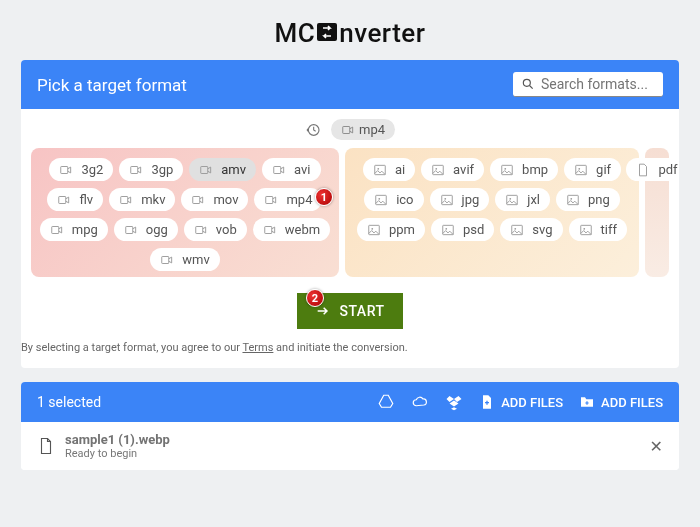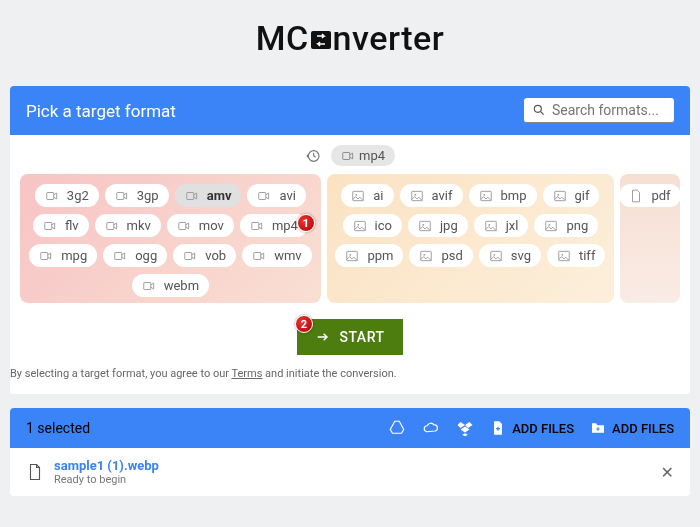--- a/index.html
+++ b/index.html
@@ -1,42 +1,42 @@
 <!DOCTYPE html>
 <html><head>
 <meta charset="utf-8">
 <style>
 *{box-sizing:border-box;margin:0;padding:0;font-family:Roboto,Arial,sans-serif}
 body{background:#eef0f2;width:700px;height:527px;overflow:hidden}
-.logo{font-size:34px;font-weight:500;text-align:center;padding:18px 0 28px;color:#111;letter-spacing:.5px}
+.logo{font-size:26px;font-weight:500;text-align:center;padding:18px 0 12px;color:#111;letter-spacing:.5px}
 .logo-icon{display:inline-flex;vertical-align:-2px}
-.panel{margin:0 10px 14px;border-radius:4px;overflow:hidden;background:#fff}
+.panel{margin:0 21px 14px;border-radius:4px;overflow:hidden;background:#fff}
 .hdr{background:#3b84f7;color:#fff;display:flex;align-items:center;justify-content:space-between;padding:12px 16px;font-size:17px}
 .search{background:#fff;border-radius:3px;padding:4px 8px;display:flex;align-items:center;gap:6px;font-size:13px;color:#555;border-bottom:1px solid #888;min-width:150px}
 .search input{border:none;outline:none;font-size:14px;width:110px;background:transparent}
 .recent{display:flex;justify-content:center;align-items:center;gap:10px;padding:10px 0 8px}
 .recent-chip{background:#e6e6e6;border-radius:13px;padding:3px 10px;font-size:13px;color:#555;display:flex;align-items:center;gap:4px}
 .cats{display:flex;gap:6px;padding:0 10px}
 .cat{border-radius:8px;padding:10px 8px 6px;display:flex;flex-wrap:wrap;gap:7px 6px;align-content:flex-start;justify-content:center}
 .cat.video{background:linear-gradient(135deg,#f7c4c4,#f9dfd3);flex:1.05}
 .cat.image{background:linear-gradient(135deg,#fbe2c3,#fcefdb);flex:1}
-.cat.doc{background:linear-gradient(#f6ded3,#f9ece4);width:60px;padding:10px 4px}
+.cat.doc{background:linear-gradient(#f6ded3,#f9ece4);width:24px;padding:10px 4px}
 .chip{background:#fff;border-radius:13px;padding:4px 10px;font-size:13px;color:#555;display:flex;align-items:center;gap:8px;cursor:pointer;white-space:nowrap}
-.chip.sel{background:#e0e0e0;font-weight:700;color:#333}
+.chip.sel{background:#e0e0e0;font-weight:400;color:#333}
 .ico{width:14px;height:14px;flex-shrink:0}
 .callout{position:absolute;width:18px;height:18px;border-radius:50%;background:radial-gradient(circle at 35% 35%,#e33,#a00);color:#fff;font-size:11px;font-weight:700;display:flex;align-items:center;justify-content:center;border:1px solid #fff;box-shadow:0 0 3px rgba(0,0,0,.4)}
 .start-row{display:flex;justify-content:center;padding:16px 0 6px;position:relative}
 .start-btn{background:#4d7c0f;color:#fff;border:none;padding:10px 18px;font-size:14px;font-weight:500;display:flex;align-items:center;gap:8px;cursor:pointer;letter-spacing:.5px}
 .terms{text-align:left;font-size:11px;color:#666;padding:6px 0 14px}
 .terms a{color:#666}
-.bar2{background:#3b84f7;color:#000000;display:flex;align-items:center;padding:11px 16px;font-size:14px;gap:16px}
+.bar2{background:#3b84f7;color:#ffffff;display:flex;align-items:center;padding:11px 16px;font-size:14px;gap:16px}
 .bar2 .sp{flex:1}
 .bar2 .act{display:flex;align-items:flex-end;gap:6px;font-weight:500;font-size:13px;cursor:pointer}
 .file-row{display:flex;align-items:center;padding:10px 16px;background:#fff;gap:10px}
-.file-row .fn{font-size:13px;font-weight:700;color:#3b82f6}
+.file-row .fn{font-size:13px;font-weight:700;color:#737373}
 .file-row .fs{font-size:11px;color:#777}
 .file-row .cx{margin-left:auto;color:#666;cursor:pointer;font-size:16px}
 .video-area{position:relative}
 </style>
 </head>
 <body>
 
 <div class="logo">
   <span>MC</span><span class="logo-icon">
       <svg width="24" height="24" viewBox="0 0 24 24">
@@ -149,28 +149,28 @@
             <rect x="3" y="6" width="12" height="12" rx="1" fill="none" stroke="#999" stroke-width="1.6"></rect>
             <path d="M15 10l5-3v10l-5-3" fill="none" stroke="#999" stroke-width="1.6"></path>
           </svg>
           <span>vob</span>
         </div>
         <div class="chip">
           <svg class="ico" viewBox="0 0 24 24">
             <rect x="3" y="6" width="12" height="12" rx="1" fill="none" stroke="#999" stroke-width="1.6"></rect>
             <path d="M15 10l5-3v10l-5-3" fill="none" stroke="#999" stroke-width="1.6"></path>
           </svg>
+          <span>webm</span>
+        </div>
+        <div class="chip">
+          <svg class="ico" viewBox="0 0 24 24">
+            <rect x="3" y="6" width="12" height="12" rx="1" fill="none" stroke="#999" stroke-width="1.6"></rect>
+            <path d="M15 10l5-3v10l-5-3" fill="none" stroke="#999" stroke-width="1.6"></path>
+          </svg>
           <span>wmv</span>
-        </div>
-        <div class="chip">
-          <svg class="ico" viewBox="0 0 24 24">
-            <rect x="3" y="6" width="12" height="12" rx="1" fill="none" stroke="#999" stroke-width="1.6"></rect>
-            <path d="M15 10l5-3v10l-5-3" fill="none" stroke="#999" stroke-width="1.6"></path>
-          </svg>
-          <span>webm</span>
         </div>
         <span class="callout" style="position: absolute; right: 6px; top: 40px;">1</span>
       </div>
     <div class="cat image" id="cat-image">
         <div class="chip">
           <svg class="ico" viewBox="0 0 24 24">
             <rect x="3" y="4" width="18" height="16" rx="1" fill="none" stroke="#999" stroke-width="1.6"></rect>
             <circle cx="9" cy="10" r="1.5" fill="#999"></circle>
             <path d="M3 18l5-5 4 4 3-3 6 6" fill="none" stroke="#999" stroke-width="1.6"></path>
           </svg>

